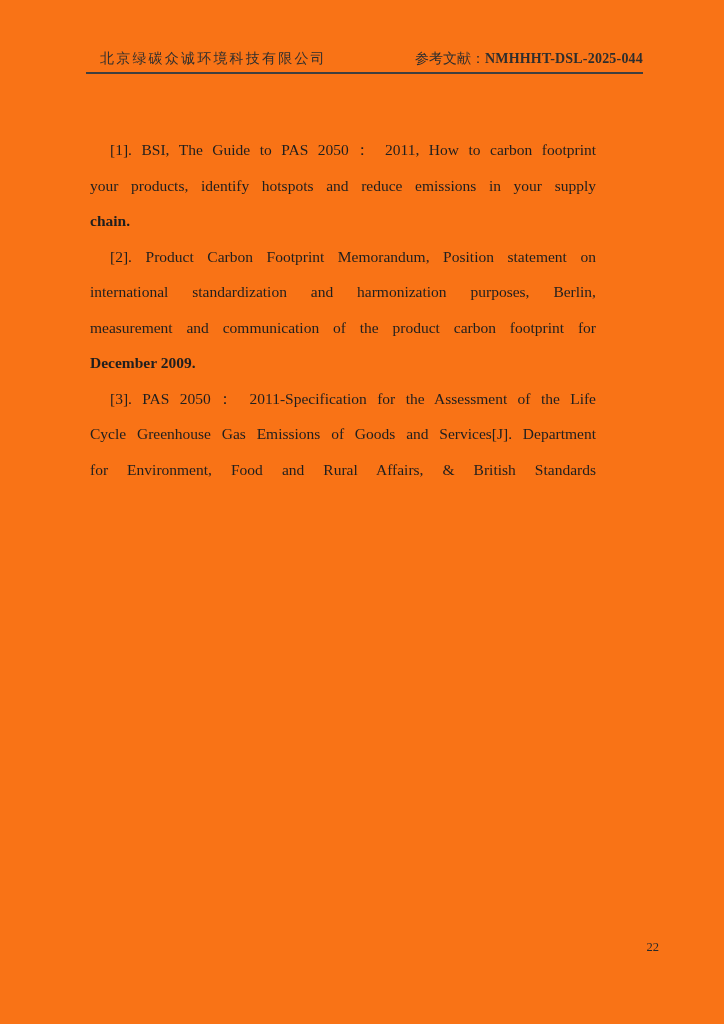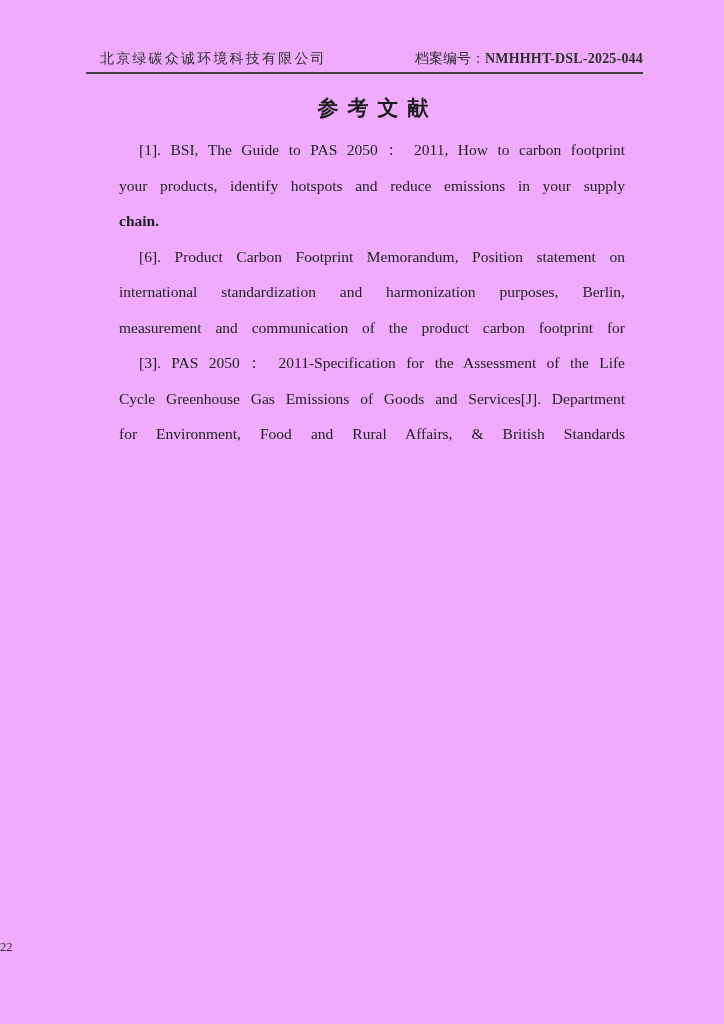--- a/index.html
+++ b/index.html
@@ -4,21 +4,21 @@
 <style>
   html, body { margin: 0; padding: 0; }
   body {
     width: 724px; height: 1024px;
     background: #ffffff;
     font-family: "Liberation Serif", "DejaVu Serif", serif;
     color: #222;
     position: relative;
     overflow: hidden;
   }
-  .page { position: absolute; inset: 0; background: #f0abfc; }
+  .page { position: absolute; inset: 0; background: #f97316; }
 
   
   .header-company {
     position: absolute; left: 100px; top: 50px;
     font-size: 14px; letter-spacing: 2.2px; color: #2e2e2e;
     white-space: nowrap;
   }
   .header-docnum {
     position: absolute; right: 81px; top: 50px;
     font-size: 14px; color: #2e2e2e; white-space: nowrap;
@@ -33,59 +33,59 @@
   .title {
     position: absolute; left: 107px; top: 94px; width: 506px;
     margin: 0; text-align: center;
     font-size: 21px; font-weight: bold; letter-spacing: 9px; text-indent: 9px;
     transform: translateX(13px);
     color: #1c1c1c;
   }
 
   
   .refs {
-    position: absolute; left: 119px; top: 132px; width: 506px;
+    position: absolute; left: 90px; top: 132px; width: 506px;
     font-size: 15.5px; line-height: 35.5px; color: #1f1f1f;
   }
   .para { margin: 0; }
   .line { text-align: justify; text-align-last: justify; white-space: normal; }
   .line.first { text-indent: 20px; }
   .line.last { text-align-last: left; font-weight: bold; }
 
   
   .pagenum {
     position: absolute; left: 0; top: 940px; width: 659px;
-    text-align: left; font-size: 12.5px; color: #2a2a2a;
+    text-align: right; font-size: 12.5px; color: #2a2a2a;
   }
 </style>
 </head>
 <body>
 
 <div class="page">
 
   <div>
     <span class="header-company">北京绿碳众诚环境科技有限公司</span>
-    <span class="header-docnum"><span>档案编号：</span><span class="code">NMHHHT-DSL-2025-044</span></span>
+    <span class="header-docnum"><span>参考文献：</span><span class="code">NMHHHT-DSL-2025-044</span></span>
     <div class="header-rule"></div>
   </div>
 
-  <h1 class="title">参考文献</h1>
 
   <div class="refs">
 
     <div class="para">
       <div class="line first">[1]. BSI, The Guide to PAS 2050： 2011, How to carbon footprint</div>
       <div class="line">your products, identify hotspots and reduce emissions in your supply</div>
       <div class="line last">chain.</div>
     </div>
 
     <div class="para">
-      <div class="line first">[6]. Product Carbon Footprint Memorandum, Position statement on</div>
+      <div class="line first">[2]. Product Carbon Footprint Memorandum, Position statement on</div>
       <div class="line">international standardization and harmonization purposes, Berlin,</div>
       <div class="line">measurement and communication of the product carbon footprint for</div>
+      <div class="line last">December 2009.</div>
     </div>
 
     <div class="para">
       <div class="line first">[3]. PAS 2050： 2011-Specification for the Assessment of the Life</div>
       <div class="line">Cycle Greenhouse Gas Emissions of Goods and Services[J]. Department</div>
       <div class="line">for Environment, Food and Rural Affairs, &amp; British Standards</div>
     </div>
 
   </div>
 

